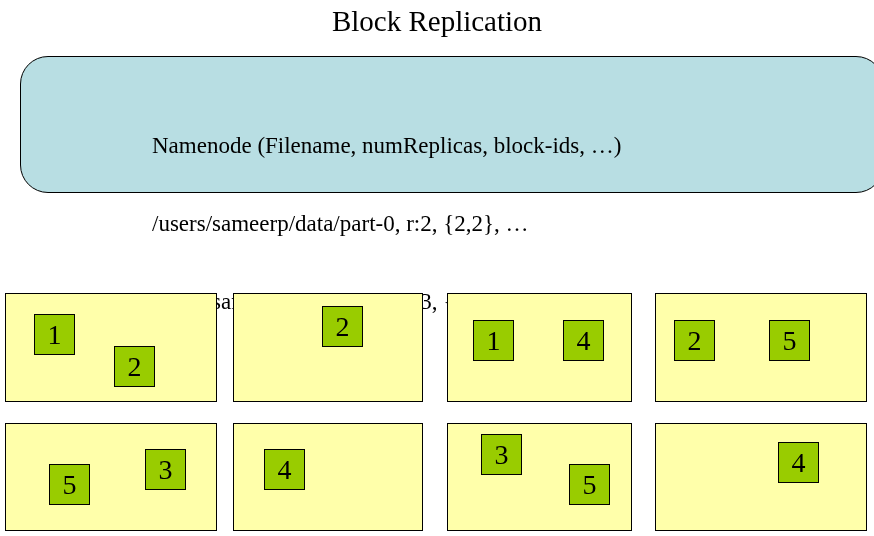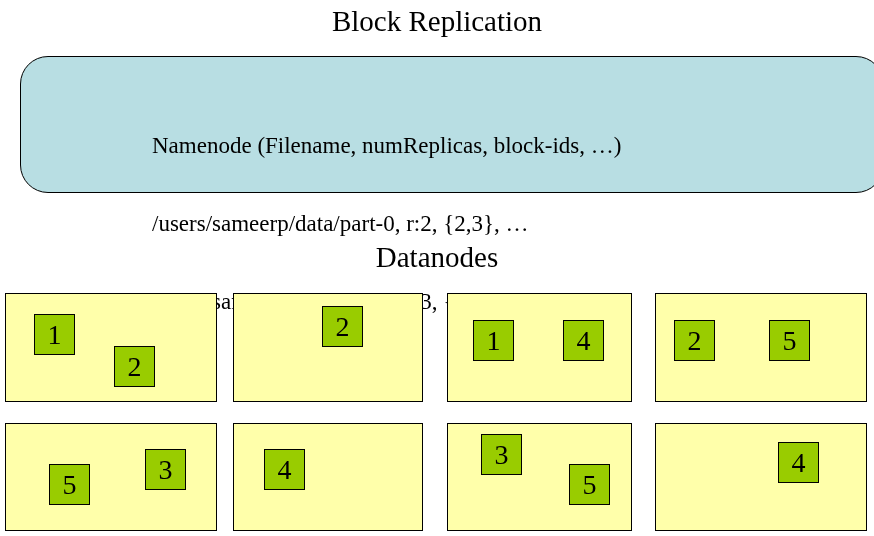--- a/index.html
+++ b/index.html
@@ -78,26 +78,25 @@
 </head>
 <body>
 
 <div class="slide" style="--bg: #ffffff; --namenode-fill: #b8dee3; --datanode-fill: #ffffaa; --block-fill: #99cc00; --outline: #000000; --text: #000000;">
 
   <div class="slide-title">Block Replication</div>
 
   <div class="namenode-box">
     <div class="namenode-text">
       <div>Namenode (Filename, numReplicas, block-ids, …)</div>
-      <div>/users/sameerp/data/part-0, r:2, {2,3}, …</div>
+      <div>/users/sameerp/data/part-0, r:2, {2,2}, …</div>
       <div>/users/sameerp/data/part-1, r:3, {2,4,5}, …</div>
     </div>
   </div>
 
-  <div class="datanodes-label">Datanodes</div>
 
   <div id="datanode-layer">
       <div class="datanode" style="left: 5px; top: 293px; width: 212px; height: 109px;">
         <div class="block" style="left: 28px; top: 20px; width: 41px; height: 41px;">1</div>
         <div class="block" style="left: 108px; top: 52px; width: 41px; height: 41px;">2</div>
       </div>
       <div class="datanode" style="left: 233px; top: 293px; width: 190px; height: 109px;">
         <div class="block" style="left: 88px; top: 12px; width: 41px; height: 41px;">2</div>
       </div>
       <div class="datanode" style="left: 447px; top: 293px; width: 185px; height: 109px;">

